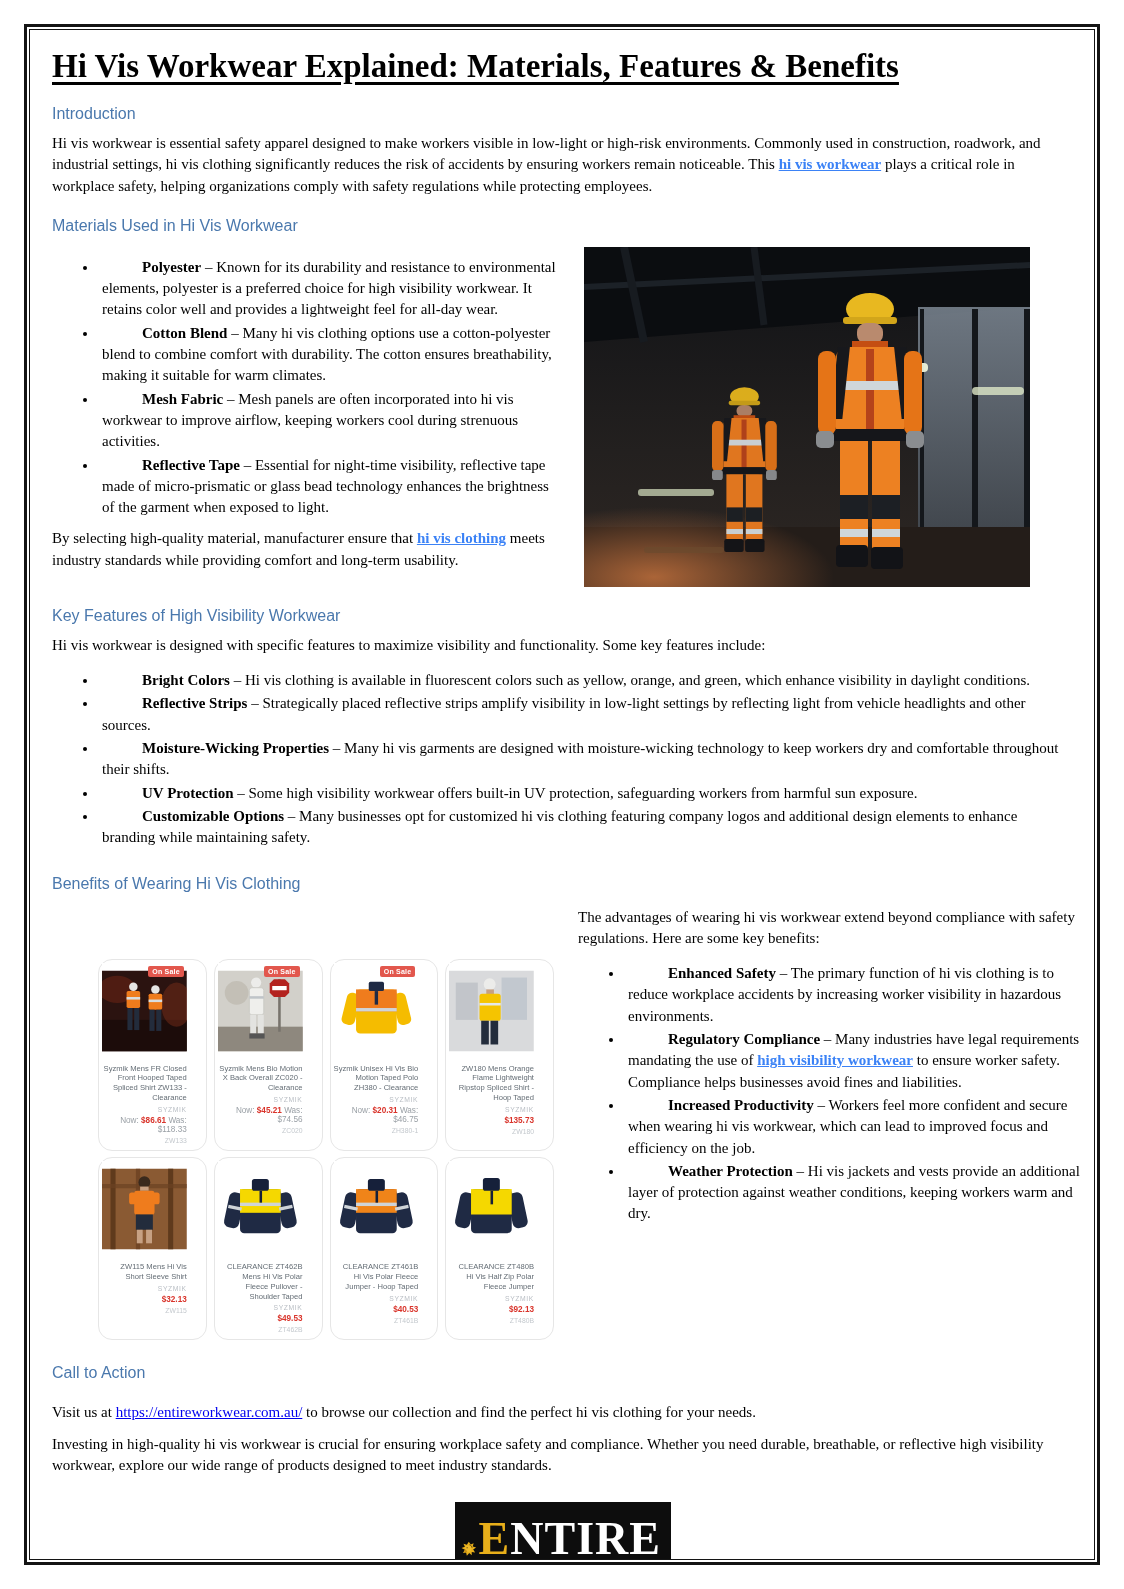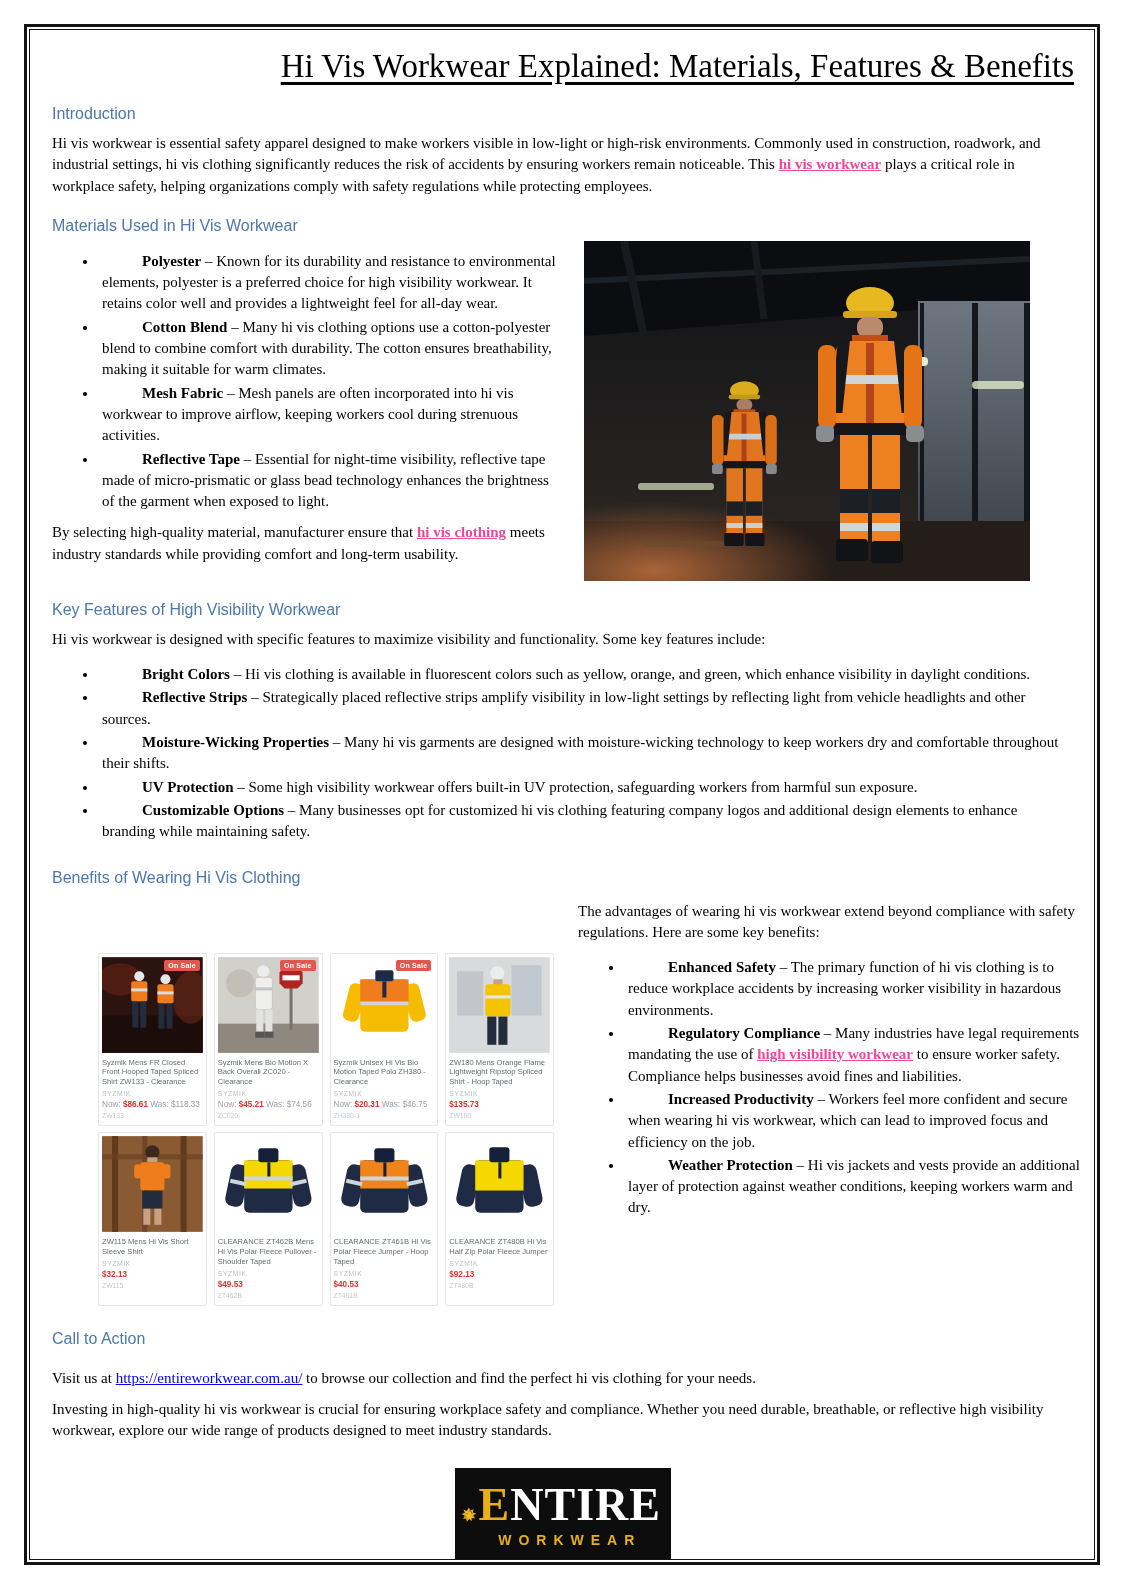--- a/index.html
+++ b/index.html
@@ -1,36 +1,36 @@
 <!DOCTYPE html>
 <html><head>
 <meta charset="utf-8">
 <style>
   html,body{margin:0;padding:0;background:#fff;}
   body{width:1124px;height:1589px;position:relative;font-family:"Liberation Serif",serif;color:#000;}
   .frame{position:absolute;left:24px;top:24px;right:24px;bottom:24px;border:3px solid #141414;}
   .frame-inner{position:absolute;inset:2px;border:1px solid #141414;padding:12px 20px 10px 22px;box-sizing:border-box;overflow:hidden;}
-  .doc-title{font-family:"Liberation Serif",serif;font-size:33px;font-weight:normal;text-align:right;
+  .doc-title{font-family:"Liberation Serif",serif;font-size:33px;font-weight:bold;text-align:left;
     text-decoration:underline;text-decoration-thickness:2.5px;text-underline-offset:5px;margin:6px 0 14px 0;}
   h2.sec{font-family:"Liberation Sans",sans-serif;font-weight:400;font-size:16px;color:#4a78ad;margin:20px 0 8px 0;}
   p.body{font-size:15px;line-height:1.42;margin:10px 0;}
   ul.doc{margin:14px 0 10px 0;padding-left:46px;}
   ul.doc li{font-size:15px;line-height:1.42;margin:0 0 2px 0;padding-left:4px;}
   .term{font-weight:bold;margin-left:40px;}
-  a.doclink{color:#ec4899;text-decoration:underline;font-weight:bold;cursor:pointer;}
+  a.doclink{color:#3b82f6;text-decoration:underline;font-weight:bold;cursor:pointer;}
   a.plainlink{color:#0000EE;text-decoration:underline;font-weight:normal;cursor:pointer;}
   .cols{display:flex;gap:24px;align-items:flex-start;}
   .cols .left{flex:0 0 508px;}
   .hero{flex:0 0 446px;height:340px;margin-top:4px;overflow:hidden;}
   .benefits-row{display:flex;gap:24px;align-items:flex-start;margin-top:14px;}
   .shop-grid{flex:0 0 456px;margin-left:46px;margin-top:52px;display:grid;
     grid-template-columns:repeat(4,1fr);gap:6px 7px;font-family:"Liberation Sans",sans-serif;}
   .benefit-text{flex:0 0 515px;margin-top:0;}
-  .card{background:#fff;border:1px solid #e6e6e6;border-radius:2px;padding:3px 3px 6px 3px;
-    text-align:left;position:relative;display:flex;flex-direction:column;}
+  .card{background:#fff;border:1px solid #e6e6e6;border-radius:14px;padding:3px 19px 6px 3px;
+    text-align:right;position:relative;display:flex;flex-direction:column;}
   .card-img{height:96px;position:relative;overflow:hidden;background:#fff;}
   .card-img svg{width:100%;height:100%;display:block;}
   .badge{position:absolute;top:3px;right:3px;background:#e2574d;color:#fff;font-size:7px;
     font-weight:bold;padding:2px 4px;border-radius:2px;letter-spacing:.2px;}
   .ptitle{font-size:7.6px;color:#636c74;line-height:1.3;margin-top:5px;min-height:20px;}
   .pbrand{font-size:6.8px;color:#b9bec4;letter-spacing:.6px;margin-top:3px;}
   .pprice{font-size:8.2px;margin-top:3px;color:#9aa0a6;}
   .pprice .now{color:#d9342b;font-weight:bold;}
   .pprice .solo{color:#d9342b;font-weight:bold;}
   .pcode{font-size:6.8px;color:#c3c8cd;margin-top:3px;}
@@ -47,21 +47,21 @@
 <body>
 
 <div class="frame">
 <div class="frame-inner">
 
   <div class="doc-title">Hi Vis Workwear Explained: Materials, Features &amp; Benefits</div>
 
   <h2 class="sec">Introduction</h2>
   <p class="body"><span>Hi vis workwear is essential safety apparel designed to make workers visible in low-light or high-risk environments. Commonly used in construction, roadwork, and industrial settings, hi vis clothing significantly reduces the risk of accidents by ensuring workers remain noticeable. This </span><a class="doclink">hi vis workwear</a><span> plays a critical role in workplace safety, helping organizations comply with safety regulations while protecting employees.</span></p>
 
-  <h2 class="sec" style="margin-bottom:2px">Materials Used in Hi Vis Workwear</h2>
+  <h2 class="sec" style="margin-bottom:8px">Materials Used in Hi Vis Workwear</h2>
   <div class="cols">
     <div class="left">
       <ul class="doc">
         <li><span class="term">Polyester</span><span> – Known for its durability and resistance to environmental elements, polyester is a preferred choice for high visibility workwear. It retains color well and provides a lightweight feel for all-day wear.</span></li>
         <li><span class="term">Cotton Blend</span><span> – Many hi vis clothing options use a cotton-polyester blend to combine comfort with durability. The cotton ensures breathability, making it suitable for warm climates.</span></li>
         <li><span class="term">Mesh Fabric</span><span> – Mesh panels are often incorporated into hi vis workwear to improve airflow, keeping workers cool during strenuous activities.</span></li>
         <li><span class="term">Reflective Tape</span><span> – Essential for night-time visibility, reflective tape made of micro-prismatic or glass bead technology enhances the brightness of the garment when exposed to light.</span></li>
       </ul>
       <p class="body"><span>By selecting high-quality material, manufacturer ensure that </span><a class="doclink">hi vis clothing</a><span> meets industry standards while providing comfort and long-term usability.</span></p>
     </div>

